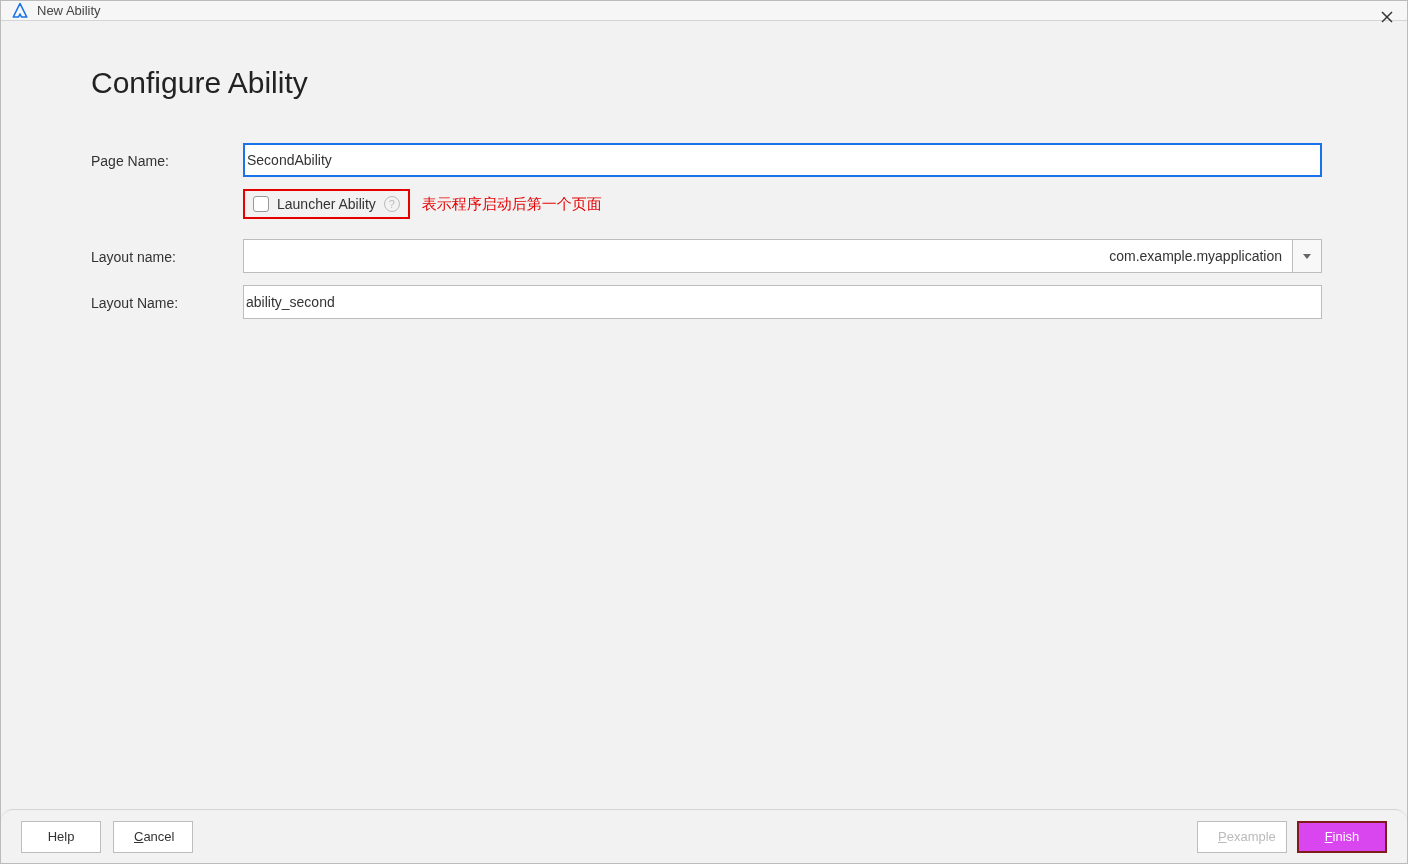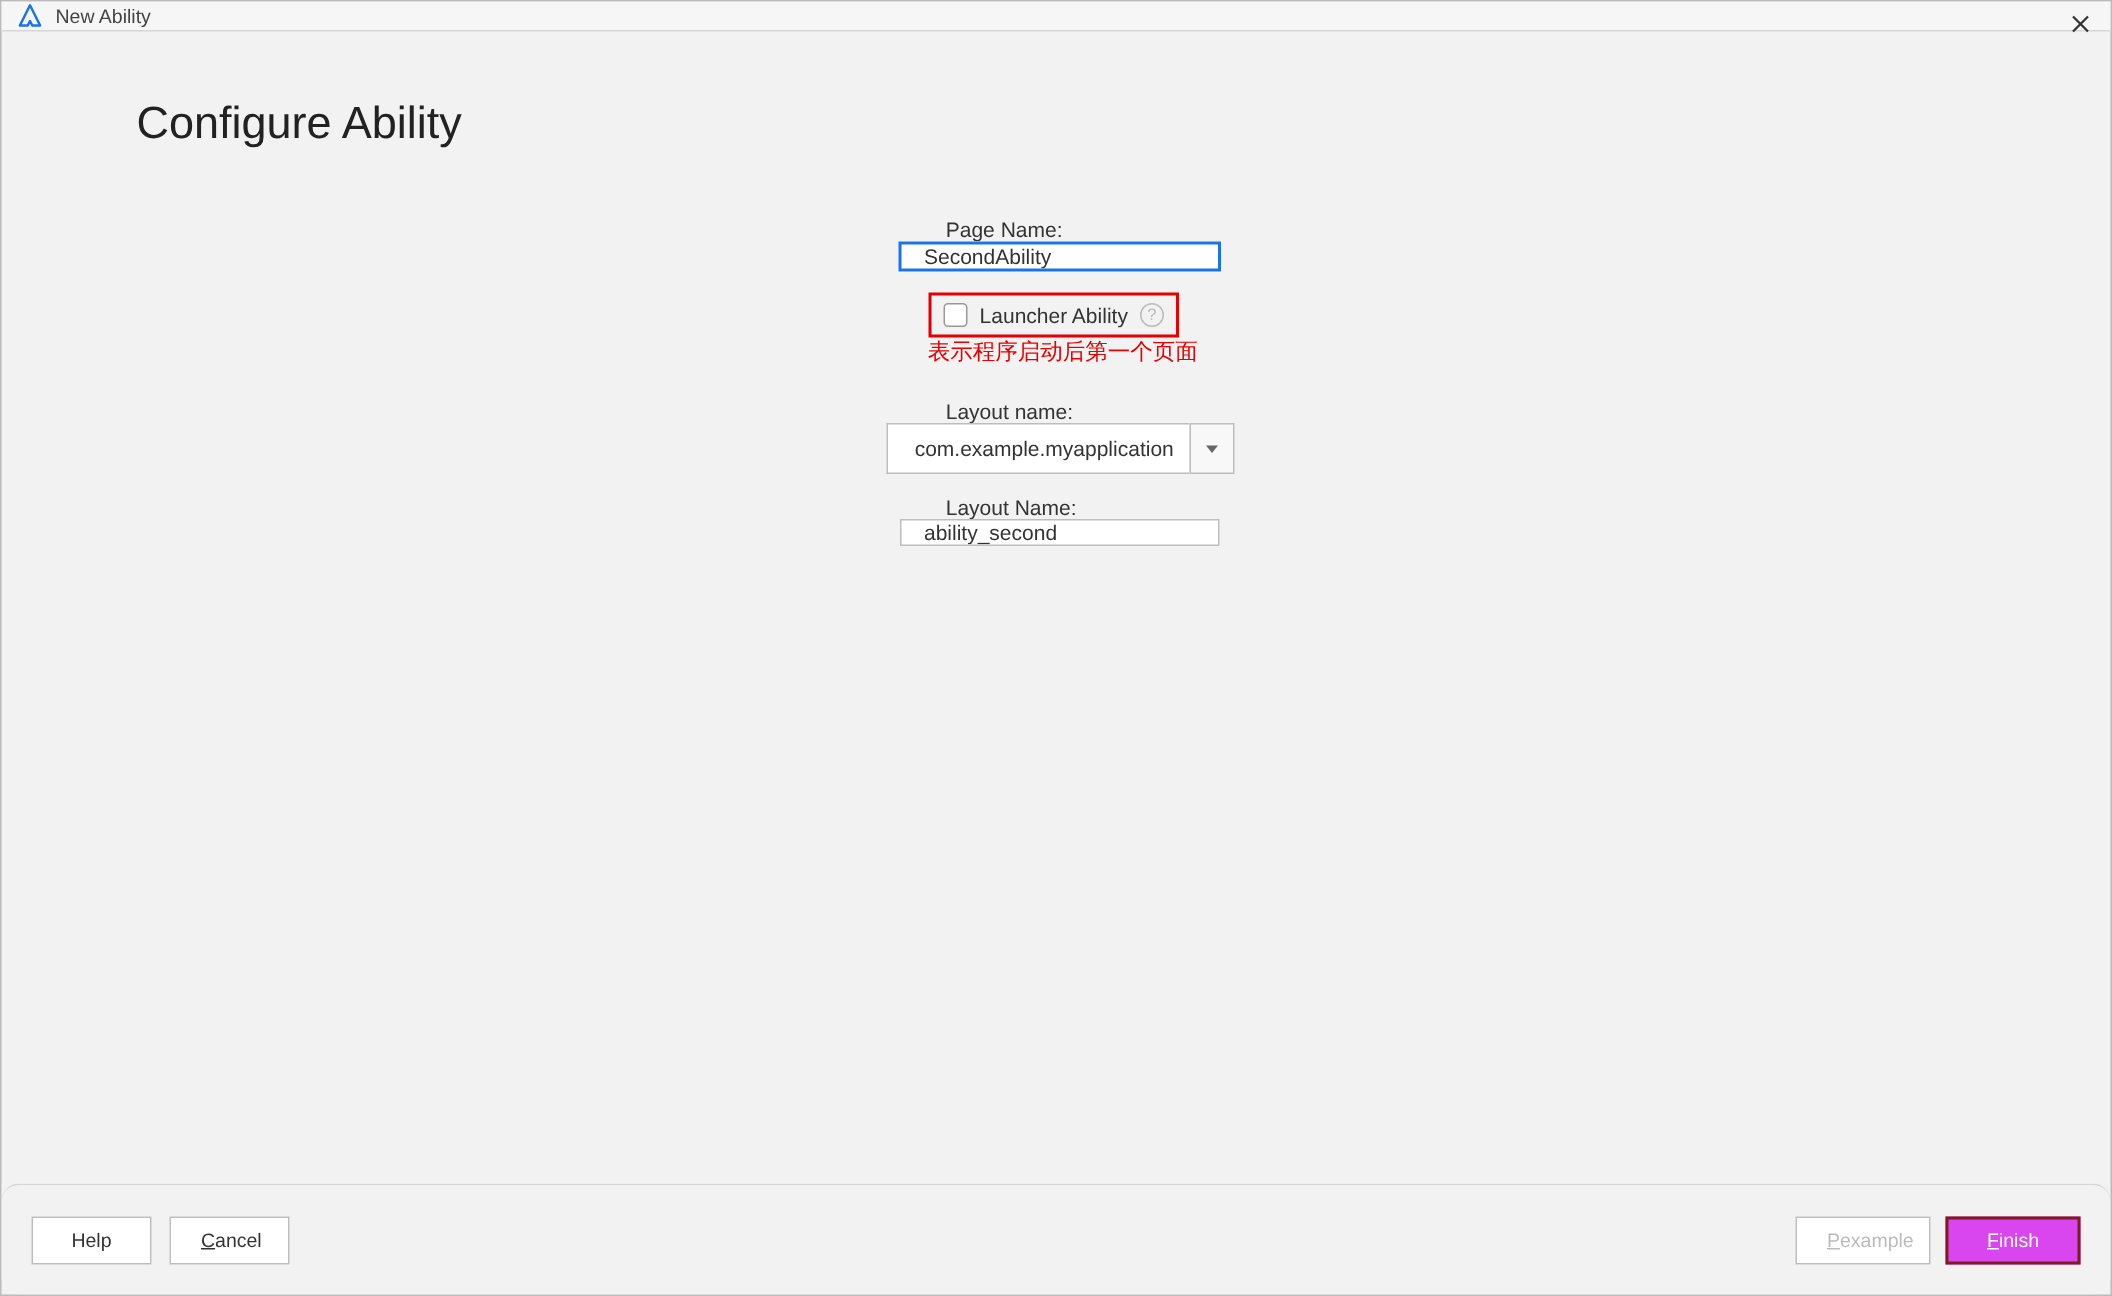--- a/index.html
+++ b/index.html
@@ -48,34 +48,33 @@
     .page-heading {
       font-size: 30px;
       font-weight: 400;
       color: #222;
       margin-bottom: 43px;
     }
     .form-row {
       display: flex;
       align-items: center;
       margin-bottom: 12px;
-      flex-direction: column;
     }
     .form-label {
       width: 152px;
       flex-shrink: 0;
       font-size: 14px;
       color: #333;
       padding-top: 2px;
     }
     .text-input {
       flex: 1;
       height: 34px;
       border: 1px solid #bdbdbd;
-      padding: 0 15px;
+      padding: 0 2px;
       font-size: 14px;
       color: #333;
       font-family: inherit;
       background: #fff;
     }
     .text-input.active {
       border: 2px solid #1a73e8;
       outline: none;
     }
     .checkbox-container {
@@ -146,21 +145,21 @@
       height: 0;
       border-left: 4px solid transparent;
       border-right: 4px solid transparent;
       border-top: 5px solid #666;
     }
     .footer {
       position: absolute;
       bottom: 0;
       left: 0;
       right: 0;
-      height: 74px;
+      height: 54px;
       border-top: 1px solid #d5d5d5;
       display: flex;
       align-items: center;
       padding: 0 20px;
       background: #f2f2f2;
       border-radius: 12px;
     }
     .btn {
       height: 32px;
       padding: 0 20px;

